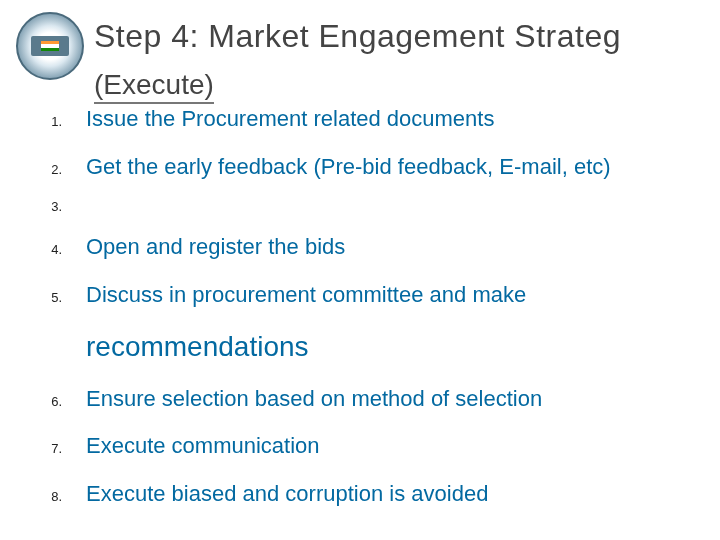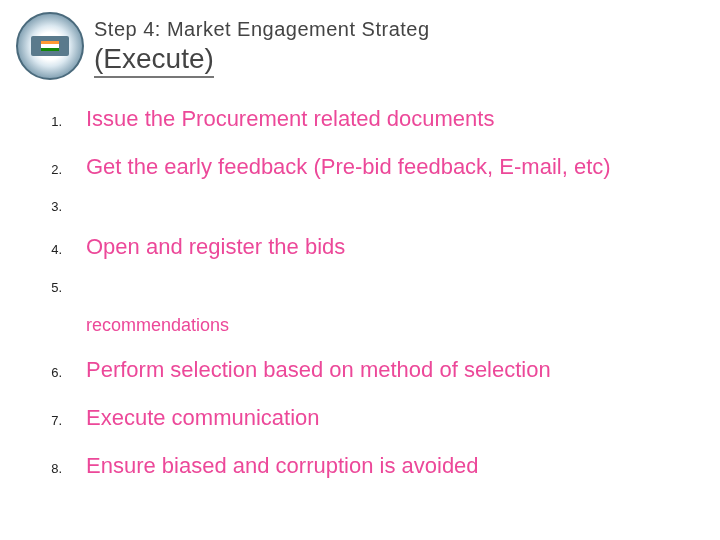--- a/index.html
+++ b/index.html
@@ -43,36 +43,36 @@
     height: 10px;
     background: linear-gradient(to bottom, #ff9933 33%, #ffffff 33%, #ffffff 66%, #138808 66%);
   }
   .header {
     position: absolute;
     top: 18px;
     left: 94px;
     right: 0;
   }
   .title {
-    font-size: 20px;
+    font-size: 32px;
     color: #444444;
     font-weight: 400;
     text-align: justify;
     text-justify: inter-word;
     white-space: nowrap;
     letter-spacing: 0.5px;
   }
   .title-line2 {
     font-size: 28px;
     color: #444444;
     font-weight: 400;
     border-bottom: 2px solid #777777;
     display: inline-block;
     padding-bottom: 1px;
-    margin-top: 2px;
+    margin-top: 14px;
   }
   .content {
     position: absolute;
     top: 104px;
     left: 30px;
     right: 10px;
   }
   .list-row {
     display: flex;
     align-items: baseline;
@@ -84,26 +84,26 @@
   .num {
     width: 32px;
     text-align: right;
     font-size: 13px;
     color: #222222;
     margin-right: 24px;
     flex-shrink: 0;
   }
   .text {
     font-size: 22px;
-    color: #ec4899;
+    color: #0369a1;
     line-height: 1.35;
     text-align: right;
   }
   .continuation .text {
-    font-size: 18px;
+    font-size: 28px;
   }
 </style>
 </head>
 <body>
 
 <div class="logo">
   <div class="logo-circle">
     <div class="logo-inner">
       <div class="logo-flag"></div>
     </div>
@@ -126,29 +126,30 @@
   </div>
   <div class="list-row">
     <div class="num">3.</div>
   </div>
   <div class="list-row">
     <div class="num">4.</div>
     <div class="text">Open and register the bids</div>
   </div>
   <div class="list-row">
     <div class="num">5.</div>
+    <div class="text">Discuss   in   procurement   committee   and   make</div>
   </div>
   <div class="list-row continuation">
     <div class="text">recommendations</div>
   </div>
   <div class="list-row">
     <div class="num">6.</div>
-    <div class="text">Perform selection based on method of selection</div>
+    <div class="text">Ensure selection based on method of selection</div>
   </div>
   <div class="list-row">
     <div class="num">7.</div>
     <div class="text">Execute communication</div>
   </div>
   <div class="list-row">
     <div class="num">8.</div>
-    <div class="text">Ensure biased and corruption is avoided</div>
+    <div class="text">Execute biased and corruption is avoided</div>
   </div>
 </div>
 
 </body></html>

